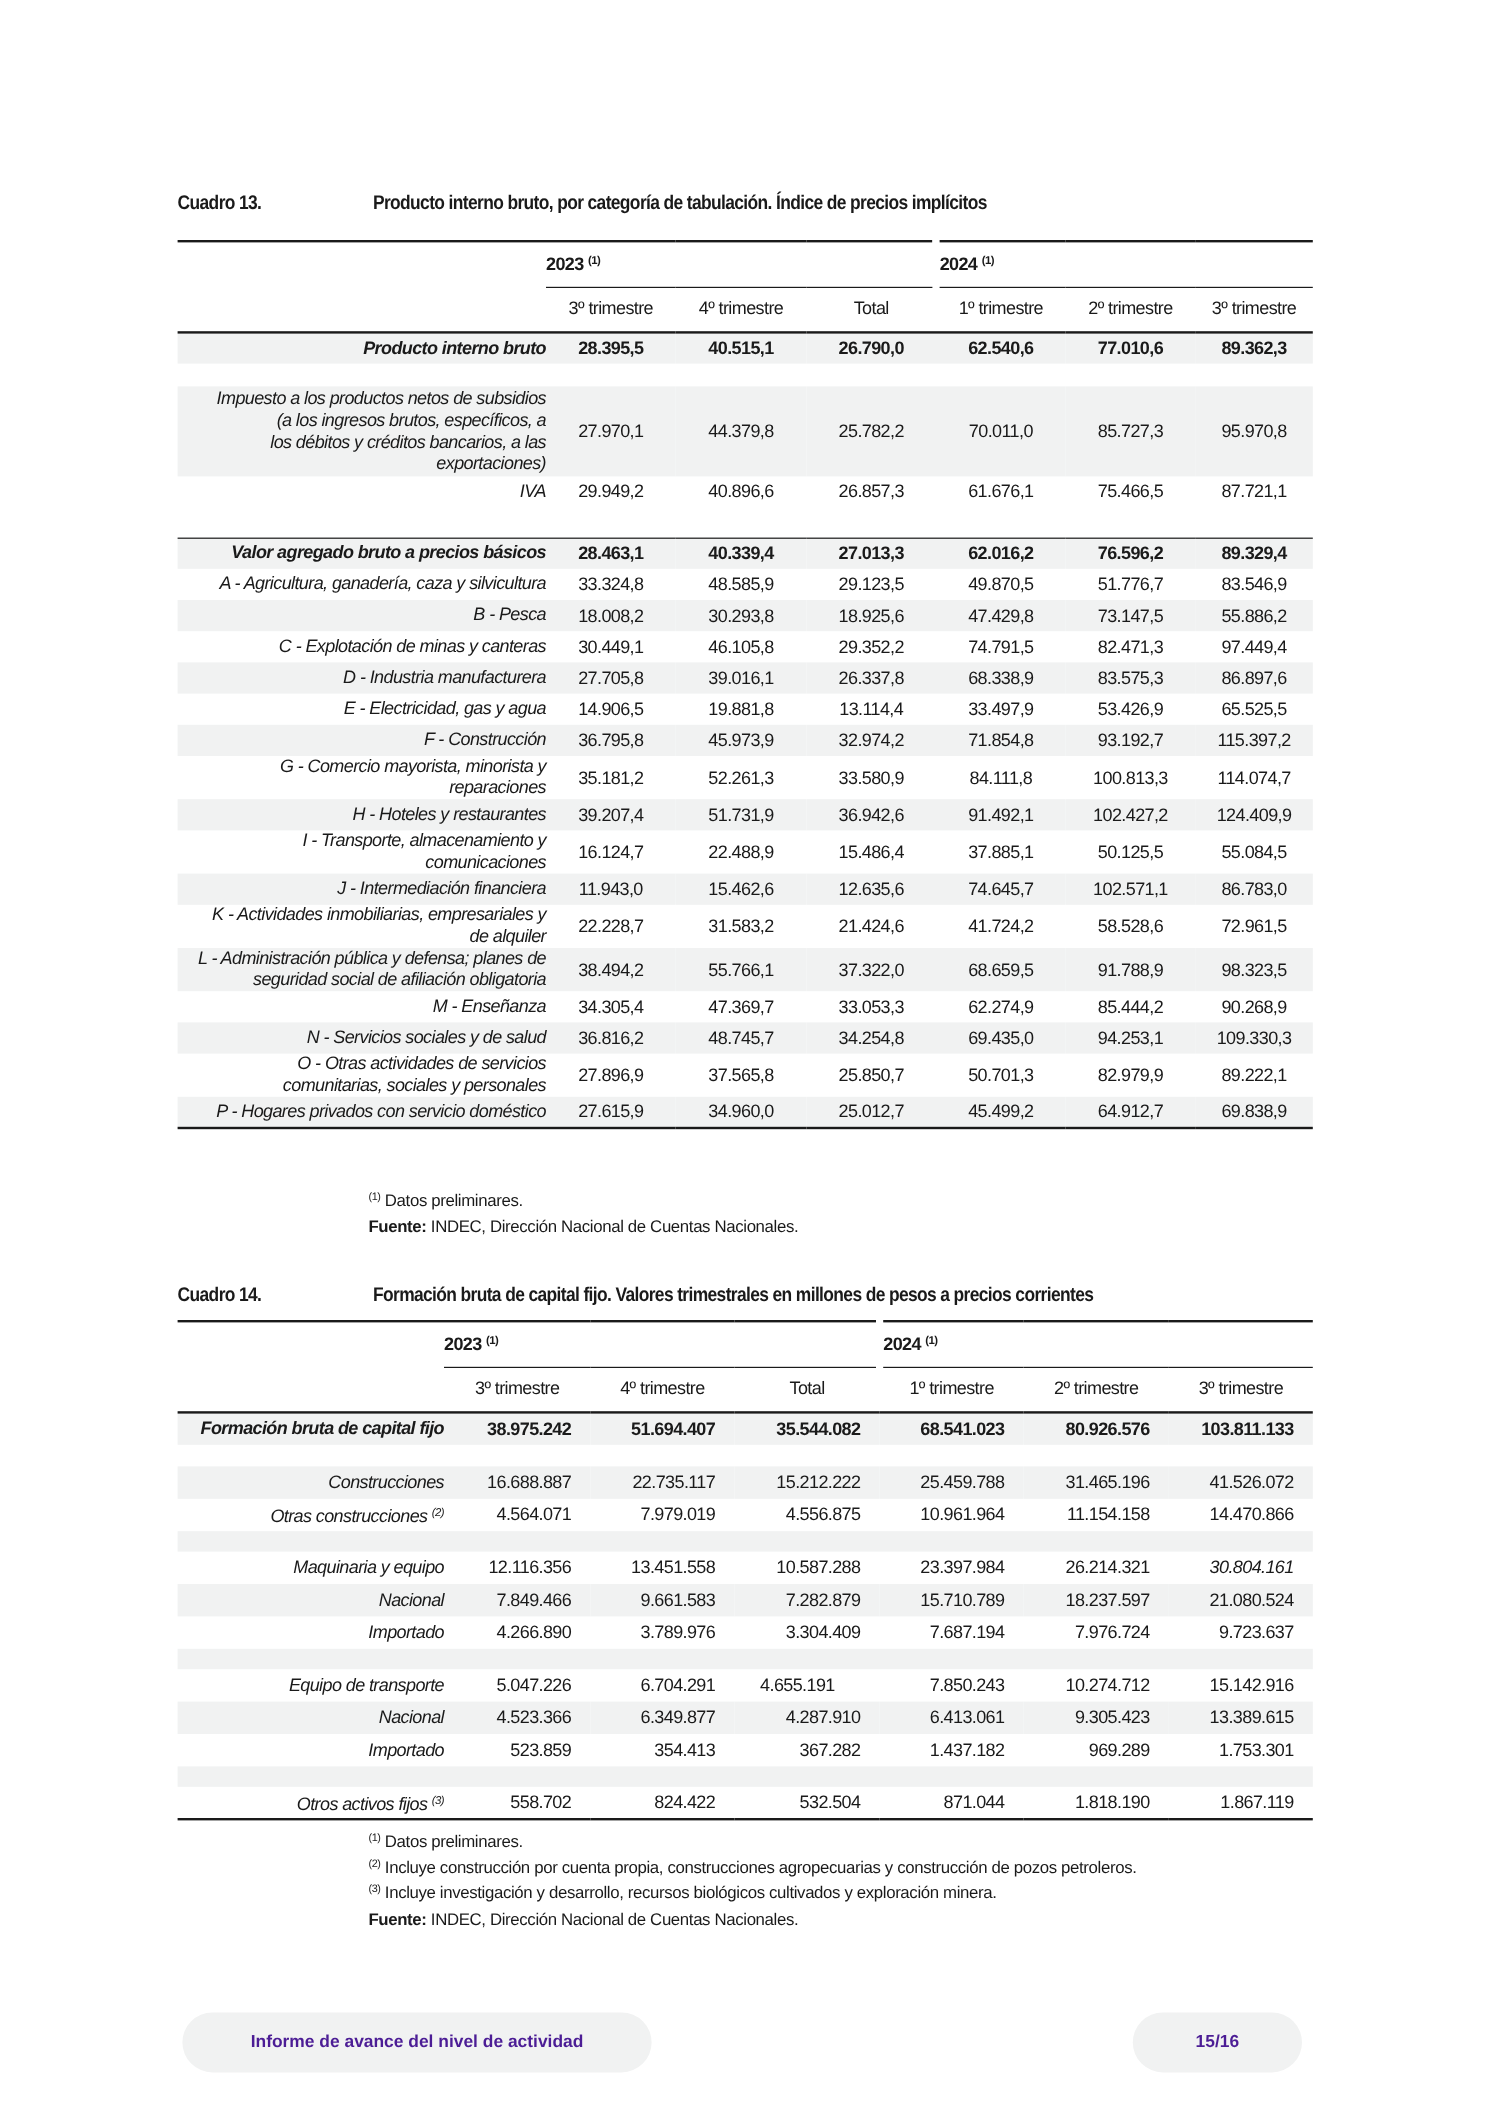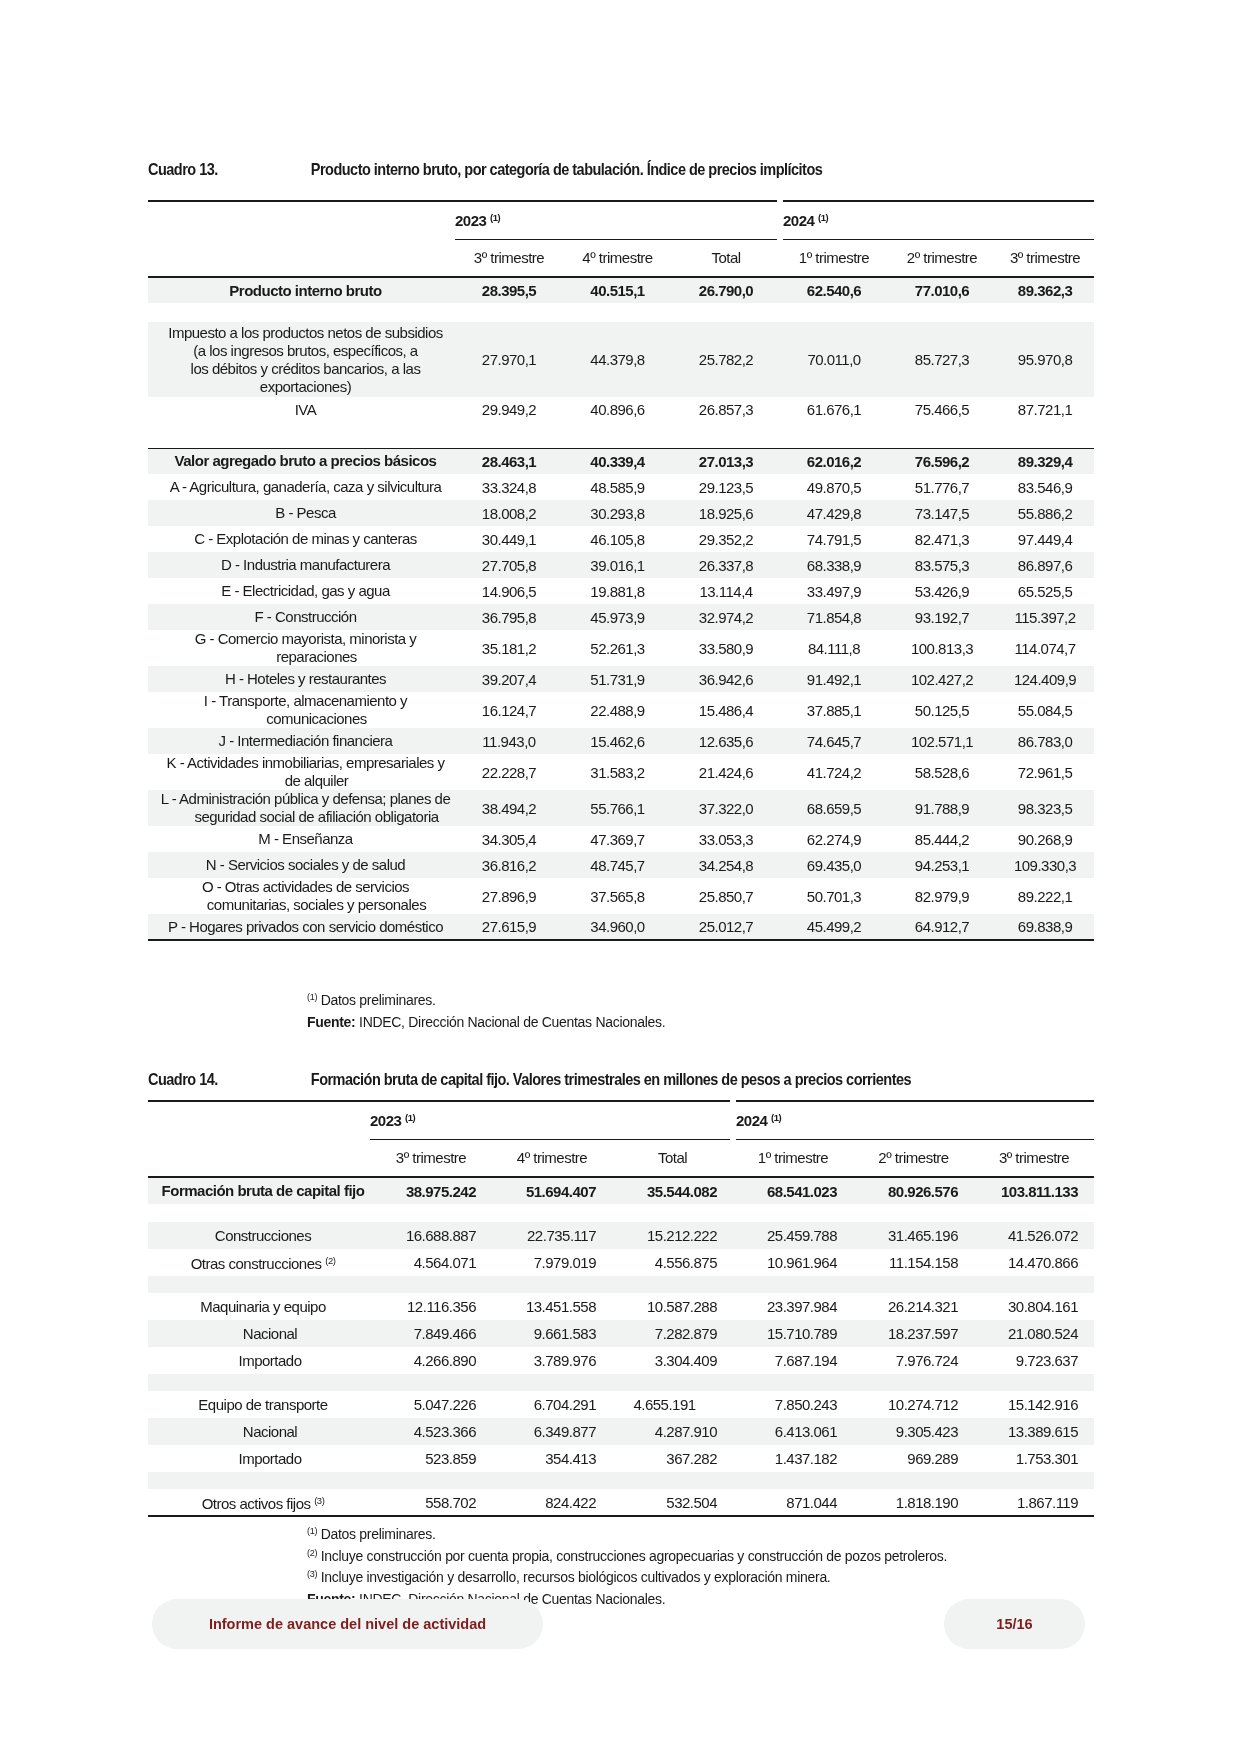--- a/index.html
+++ b/index.html
@@ -4,36 +4,36 @@
 <style>
   html, body { margin:0; padding:0; background:#ffffff; }
   body { width:1241px; height:1754px; position:relative; overflow:hidden;
          font-family:"Liberation Sans", sans-serif; color:#1a1a1a; }
   .cuadro-title { position:absolute; left:148px; font-weight:bold; font-size:16.5px;
                   letter-spacing:-0.6px; transform:scaleX(0.88); transform-origin:left; }
   .cuadro-title .num { display:inline-block; width:185px; }
   table { position:absolute; left:148px; width:946px; border-collapse:collapse; table-layout:fixed;
           font-size:15px; letter-spacing:-0.5px; }
   td, th { padding:0; margin:0; }
-  .lbl { padding-left:8px; text-align:center; line-height:18px; }
+  .lbl { padding-left:8px; text-align:right; line-height:18px;font-style:italic; }
   .num-cell { text-align:center; }
   .bold { font-weight:bold; }
   .shade { background:#f1f2f2; }
   .topline { border-top:2.5px solid #1a1a1a; }
   .thinline { border-top:1.5px solid #1a1a1a; }
   .botline { border-bottom:2.5px solid #1a1a1a; }
   .yearhdr th { font-weight:bold; font-size:15px; text-align:left; vertical-align:middle; }
   .colhdr th { font-weight:normal; vertical-align:middle; }
   sup { font-size:9.5px; font-weight:normal; vertical-align:5px; }
   .yearhdr sup { font-weight:bold; }
   .footnote { position:absolute; left:307px; font-size:14px; letter-spacing:-0.3px; color:#1a1a1a; }
   .footnote sup { font-size:9px; }
   .indent1 { padding-left:22px; }
-  .pill { position:absolute; top:1599px; height:50px; background:#f1f2f2; border-radius:25px;
-          color:#7f1d1d; font-weight:bold; font-size:14.5px; display:flex; align-items:center; justify-content:center; }
+  .pill { position:absolute; top:1677px; height:50px; background:#f1f2f2; border-radius:25px;
+          color:#4c1d95; font-weight:bold; font-size:14.5px; display:flex; align-items:center; justify-content:center; }
 </style>
 </head>
 <body>
 
 <div class="cuadro-title" style="top:160px;">
   <span class="num">Cuadro 13.</span><span>Producto interno bruto, por categoría de tabulación. Índice de precios implícitos</span>
 </div>
 
 <table id="t13" style="top:200px;">
   <colgroup>
@@ -360,21 +360,21 @@
       <tr class="shade" style="height: 17px;">
         <td colspan="7"></td>
       </tr>
       <tr style="height: 27px;">
         <td class="lbl"><span>Maquinaria y equipo</span></td>
         <td class="num-cell" style="text-align: right; padding-right: 16px;">12.116.356</td>
         <td class="num-cell" style="text-align: right; padding-right: 16px;">13.451.558</td>
         <td class="num-cell" style="text-align: right; padding-right: 16px;">10.587.288</td>
         <td class="num-cell" style="text-align: right; padding-right: 16px;">23.397.984</td>
         <td class="num-cell" style="text-align: right; padding-right: 16px;">26.214.321</td>
-        <td class="num-cell" style="text-align: right; padding-right: 16px;">30.804.161</td>
+        <td class="num-cell" style="text-align: right; padding-right: 16px; font-style: italic;">30.804.161</td>
       </tr>
       <tr class="shade" style="height: 27px;">
         <td class="lbl indent1"><span>Nacional</span></td>
         <td class="num-cell" style="text-align: right; padding-right: 16px;">7.849.466</td>
         <td class="num-cell" style="text-align: right; padding-right: 16px;">9.661.583</td>
         <td class="num-cell" style="text-align: right; padding-right: 16px;">7.282.879</td>
         <td class="num-cell" style="text-align: right; padding-right: 16px;">15.710.789</td>
         <td class="num-cell" style="text-align: right; padding-right: 16px;">18.237.597</td>
         <td class="num-cell" style="text-align: right; padding-right: 16px;">21.080.524</td>
       </tr>

